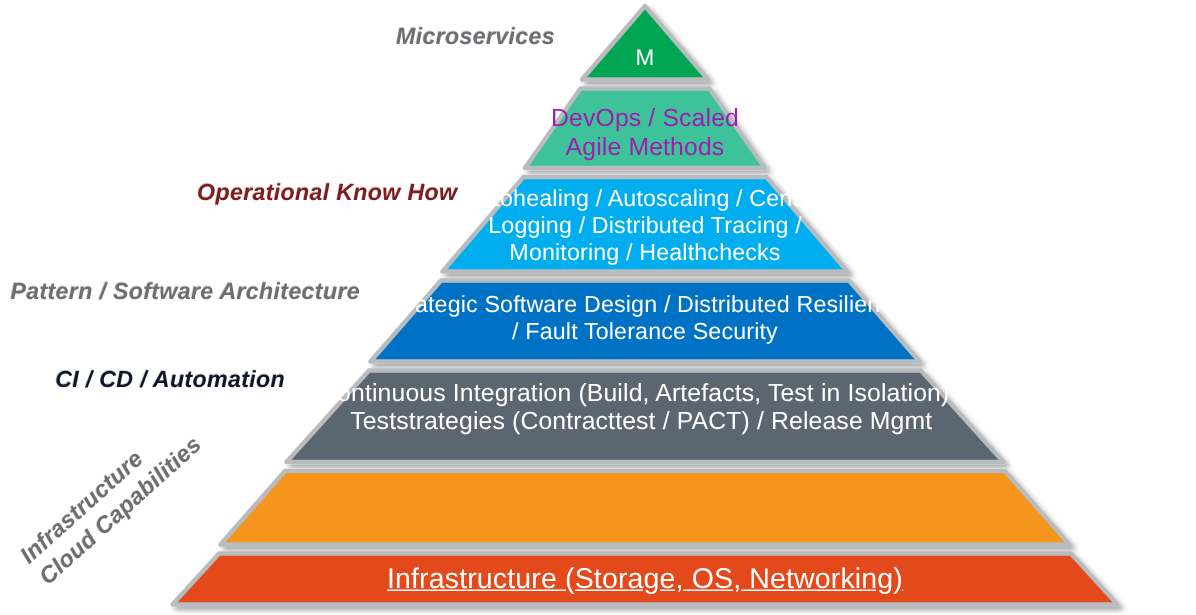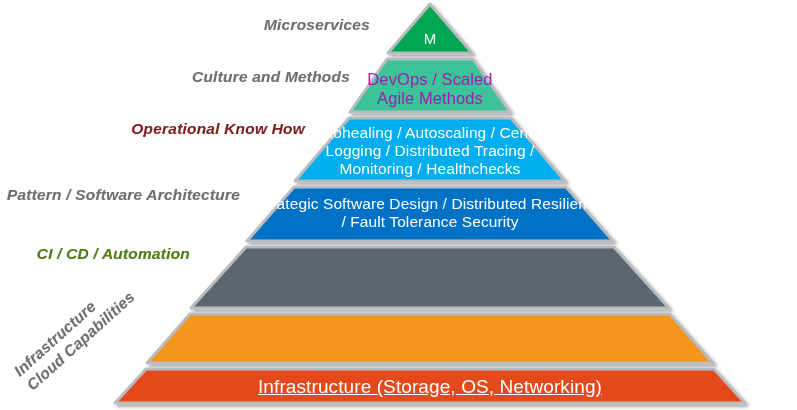--- a/index.html
+++ b/index.html
@@ -84,30 +84,31 @@
   <div class="band-text" style="left: 350px; top: 70px; width: 160px; font-size: 16.5px; color: #a21caf;">DevOps / Scaled
 Agile Methods</div>
 
   <div class="band-text" style="left: 297px; top: 124px; width: 266px; font-size: 15.5px; color: rgb(255, 255, 255);">Autohealing / Autoscaling / Central
 Logging / Distributed Tracing /
 Monitoring / Healthchecks</div>
 
   <div class="band-text" style="left: 253px; top: 195px; width: 354px; font-size: 15.5px; color: rgb(255, 255, 255);">Strategic  Software Design / Distributed Resilience
 / Fault Tolerance Security</div>
 
+  <div class="band-text" style="left: 196px; top: 253px; width: 463px; font-size: 16.5px; color: rgb(255, 255, 255);">Continuous Integration (Build, Artefacts, Test  in Isolation) /
+Teststrategies  (Contracttest / PACT) /  Release Mgmt</div>
 
 
   <div class="band-text" style="left: 150px; top: 376px; width: 560px; font-size: 19px; color: rgb(255, 255, 255); text-decoration: underline;">Infrastructure (Storage, OS, Networking)</div>
 
   <div class="side-label" style="left: 150px; top: 16px; width: 220px; font-size: 15.5px; color: rgb(109, 110, 113); font-style: italic;">Microservices</div>
 
-  <div class="side-label" style="left: 110px; top: 68px; width: 240px; font-size: 15.5px; color: rgb(109, 110, 113);">Culture and Methods</div>
 
   <div class="side-label" style="left: 60px; top: 120px; width: 245px; font-size: 15.5px; color: #7f1d1d;">Operational Know How</div>
 
   <div class="side-label" style="left: 5px; top: 186px; width: 235px; font-size: 15.5px; color: rgb(109, 110, 113);">Pattern / Software Architecture</div>
 
-  <div class="side-label" style="left: 15px; top: 245px; width: 175px; font-size: 15.5px; color: #4d7c0f;">CI / CD / Automation</div>
+  <div class="side-label" style="left: 15px; top: 245px; width: 175px; font-size: 15.5px; color: #0f172a;">CI / CD / Automation</div>
 
   <div class="side-label rot" style="left: 10px; top: 366px; width: 210px; font-size: 15.5px; line-height: 1.25; transform: rotate(-42deg); color: rgb(109, 110, 113);">Infrastructure
 Cloud Capabilities</div>
 
 </div>
 
 </body></html>

